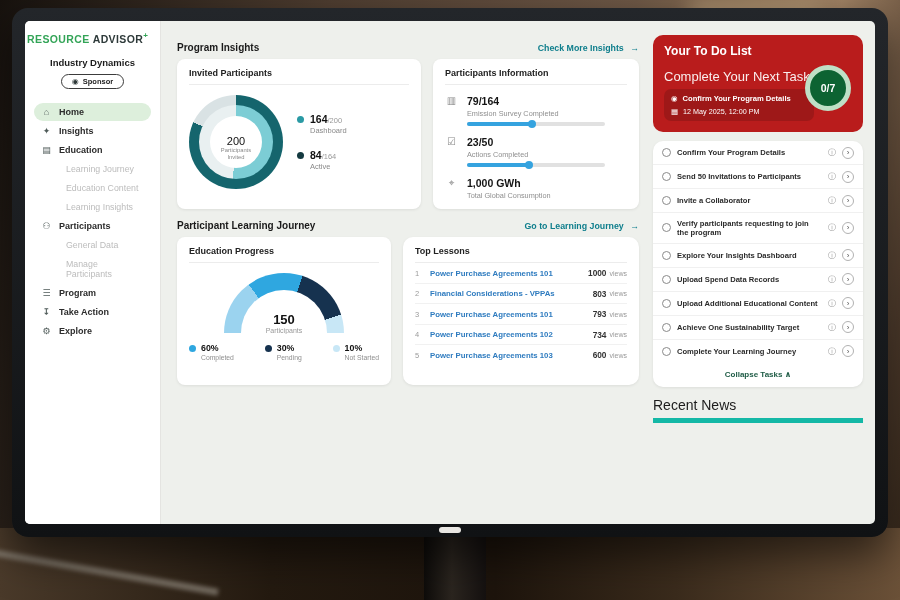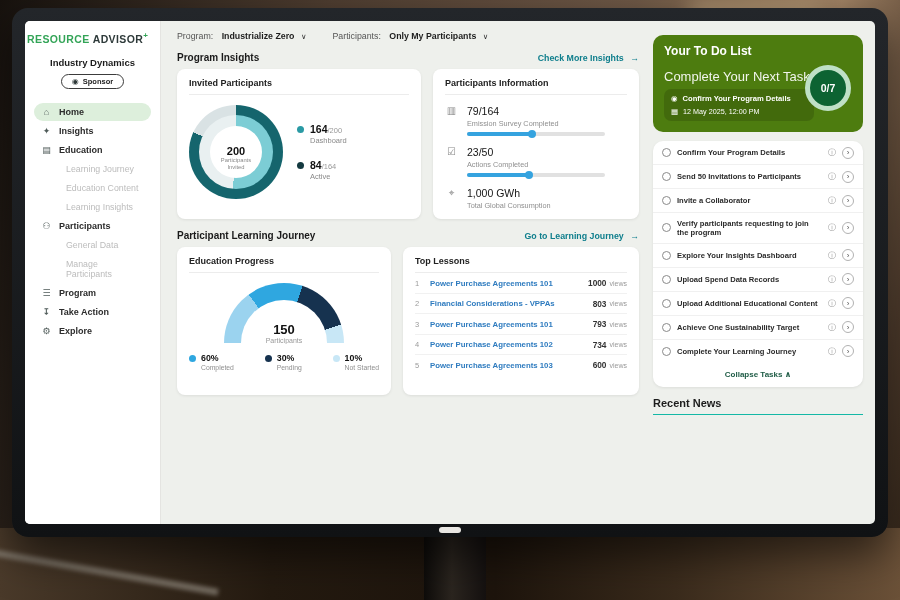--- a/index.html
+++ b/index.html
@@ -54,33 +54,33 @@
   .card { background: #fff; border-radius: 8px; padding: 9px 12px; box-shadow: 0 1px 3px rgba(0,0,0,.08); }
   .card-title { font-size: 9px; font-weight: 700; color: #222; padding-bottom: 6px; border-bottom: 1px solid #ececec; }
 
   
   .card-invited { width: 244px; height: 150px; }
   .invited-body { display: flex; align-items: center; gap: 14px; margin-top: 10px; }
   .donut { position: relative; width: 94px; height: 94px; border-radius: 50%; flex-shrink: 0; }
   .donut .ring2 { position: absolute; inset: 10px; border-radius: 50%; }
   .donut .hole { position: absolute; inset: 21px; border-radius: 50%; background: #fff;
     display: flex; flex-direction: column; align-items: center; justify-content: center; text-align: center; }
-  .donut .hole .v { font-size: 11px; font-weight: 700; color: #111; margin-top: 12px; }
+  .donut .hole .v { font-size: 11px; font-weight: 400; color: #111; margin-top: 12px; }
   .donut .hole .l { font-size: 5.8px; color: #8a8a8a; line-height: 1.2; width: 40px; }
   .legend-item { display: flex; gap: 6px; margin: 14px 0; }
   .legend-dot { width: 7px; height: 7px; border-radius: 50%; margin-top: 3px; flex-shrink: 0; }
   .legend-v { font-size: 10.5px; font-weight: 700; color: #111; }
   .legend-t { font-size: 7.5px; color: #999; font-weight: 400; }
   .legend-l { font-size: 7.5px; color: #8a8a8a; margin-top: 1px; }
 
   
   .card-info { flex: 1; height: 150px; }
   .stat-row { display: flex; gap: 9px; margin-top: 10px; }
   .stat-row .ic { width: 13px; text-align: center; font-size: 10px; color: #8a8a8a; }
-  .stat-v { font-size: 10.5px; font-weight: 400; color: #141414; }
+  .stat-v { font-size: 10.5px; font-weight: 700; color: #141414; }
   .stat-l { font-size: 7.3px; color: #8f8f8f; margin: 2px 0 4px; }
   .bar { position: relative; width: 138px; height: 4px; border-radius: 2px; background: #e1e1e1; }
   .bar-fill { position: relative; height: 100%; border-radius: 2px; background: #35a3df; }
   .bar-fill::after { content: ''; position: absolute; right: -3px; top: -2px; width: 8px; height: 8px;
     border-radius: 50%; background: #35a3df; }
 
   
   .card-edu { width: 214px; height: 148px; }
   .gauge { position: relative; width: 120px; height: 61px; margin: 10px auto 5px; overflow: hidden; }
   .gauge .arc { position: absolute; left: 0; top: 0; width: 120px; height: 120px; border-radius: 50%; }
@@ -88,49 +88,49 @@
   .gauge .center { position: absolute; left: 0; right: 0; bottom: 0; text-align: center; }
   .gauge .center .v { font-size: 13px; font-weight: 700; color: #111; line-height: 1.1; }
   .gauge .center .l { font-size: 7px; color: #999; }
   .edu-legend { display: flex; justify-content: space-between; gap: 14px; margin-top: 9px; }
   .edu-li { display: flex; gap: 5px; }
   .edu-li .dot { width: 7px; height: 7px; border-radius: 50%; margin-top: 2px; }
   .edu-li .pct { font-size: 8.8px; font-weight: 700; color: #111; }
   .edu-li .lab { font-size: 6.8px; color: #8f8f8f; margin-top: 1px; }
 
   
-  .card-lessons { flex: 1; height: 148px; }
+  .card-lessons { flex: 1; height: 148px; border-radius: 10px; }
   .lesson-row { display: flex; align-items: center; padding: 5px 0 4.5px; border-bottom: 1px solid #f1f1f1; }
   .lesson-rank { width: 15px; font-size: 7.5px; color: #9a9a9a; }
   .lesson-title { flex: 1; font-size: 7.8px; font-weight: 700; color: #2e7bbf; cursor: pointer; }
   .lesson-views { font-size: 8.3px; font-weight: 700; color: #333; }
   .lesson-views-l { font-size: 7px; color: #9a9a9a; margin-left: 3px; font-weight: 400; }
 
   
   .rightcol { width: 224px; flex-shrink: 0; padding: 14px 12px 0 2px; overflow: hidden; }
-  .todo-card { position: relative; background: #4d7c0f; border-radius: 10px; padding: 9px 11px 11px; color: #fff; }
+  .todo-card { position: relative; background: #b91c1c; border-radius: 10px; padding: 9px 11px 11px; color: #fff; }
   .todo-title { font-size: 12px; font-weight: 700; }
   .todo-sub { font-size: 13px; opacity: .92; margin-top: 11px; }
   .todo-next { margin-top: 5px; background: rgba(0,0,0,.14); border-radius: 7px; padding: 5px 7px; width: 150px; }
   .todo-next-row { display: flex; align-items: center; gap: 5px; font-size: 7.6px; font-weight: 700; }
   .todo-date-row { display: flex; align-items: center; gap: 5px; font-size: 7.2px; margin-top: 4px; font-weight: 400; }
   .todo-next .ic { font-size: 7.5px; }
   .todo-ring { position: absolute; right: 12px; top: 30px; width: 46px; height: 46px; border-radius: 50%;
     border: 5px solid #bfe0c6; background: #0d6332; display: flex; align-items: center; justify-content: center;
     font-size: 10.5px; font-weight: 700; }
   .tasks-card { background: #fff; border-radius: 10px; margin-top: 9px; box-shadow: 0 1px 3px rgba(0,0,0,.08); }
   .task-row { display: flex; align-items: center; gap: 6px; padding: 5.5px 9px; border-bottom: 1px solid #f0f0f0; cursor: pointer; }
   .task-circle { width: 9px; height: 9px; border: 1.5px solid #8a8a8a; border-radius: 50%; flex-shrink: 0; }
   .task-label { flex: 1; font-size: 7.6px; font-weight: 700; color: #2b2b2b; line-height: 1.25; }
   .task-info { font-size: 8px; color: #9a9a9a; }
   .task-chev { width: 12px; height: 12px; border: 1px solid #b2b2b2; border-radius: 50%; display: flex;
     align-items: center; justify-content: center; font-size: 8px; color: #555; flex-shrink: 0; }
   .collapse-row { text-align: center; padding: 7px 0 8px; font-size: 8px; font-weight: 700; color: #1f5c46; cursor: pointer; }
-  .news-title { margin-top: 10px; font-size: 11px; font-weight: 700; color: #1c1c1c;
-    padding-bottom: 5px; border-bottom: 1px solid #14b8a6; }
+  .news-title { margin-top: 10px; font-size: 14px; font-weight: 400; color: #1c1c1c;
+    padding-bottom: 5px; border-bottom: 5px solid #14b8a6; }
 </style>
 </head>
 <body>
 
 <div class="stage">
   <div class="bg-strip"></div>
   <div class="bg-desk"></div>
   <div class="bg-desk-edge"></div>
   <div class="stand"></div>
 
@@ -189,32 +189,20 @@
           </li>
           <li>
             <span class="ic">⚙</span>
             <span>Explore</span>
           </li>
         </ul>
       </div>
 
       <div class="main">
 
-        <div class="filters">
-          <div>
-            <span>Program:</span>
-            <span class="val">Industrialize Zero</span>
-            <span class="chev">∨</span>
-          </div>
-          <div>
-            <span>Participants:</span>
-            <span class="val">Only My Participants</span>
-            <span class="chev">∨</span>
-          </div>
-        </div>
 
         <div class="section-row">
           <div class="section-title">Program Insights</div>
           <div class="section-link">
             <span>Check More Insights</span>
             <span class="ar">→</span>
           </div>
         </div>
 
         <div class="cards-row">

